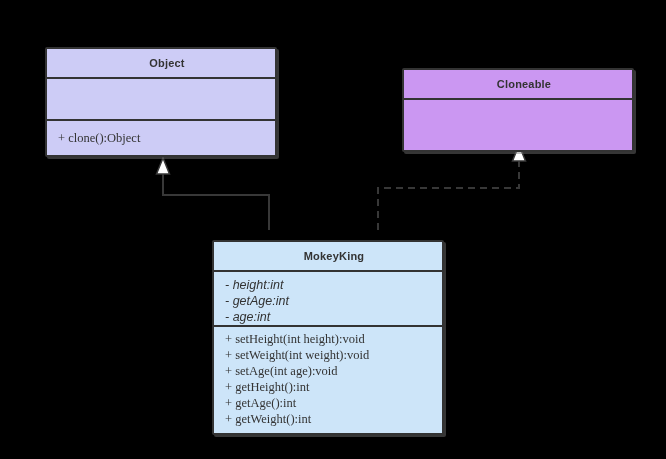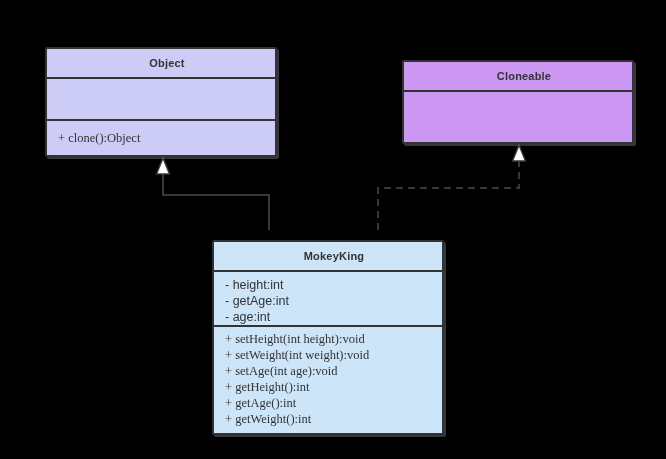--- a/index.html
+++ b/index.html
@@ -35,32 +35,32 @@
   }
   .uml-section{
     box-sizing:border-box;
     flex:0 0 auto;
     font-size:12.5px;
     line-height:16px;
     padding:4px 8px 0 11px;
     white-space:nowrap;
     overflow:hidden;
   }
-  .uml-section.divided{border-bottom:2px solid #333;}
+  .uml-section.divided{border-bottom:2px solid #333;font-style:italic;}
   .uml-section.fill{flex:1 1 auto;font-family:Liberation Serif, serif;}
   .member{white-space:nowrap;}
 
   
   .box-object{left:45px;top:47px;width:232px;height:110px;}
   .box-object .uml-title{height:30px;}
   .box-object .sec-attrs{height:42px;}
   .box-object .sec-methods{display:flex;align-items:center;padding-top:0;}
 
   
-  .box-cloneable{left:402px;top:60px;width:232px;height:84px;}
+  .box-cloneable{left:402px;top:68px;width:232px;height:84px;}
   .box-cloneable .uml-title{height:30px;}
 
   
   .box-mokeyking{left:212px;top:240px;width:232px;height:195px;}
   .box-mokeyking .uml-title{height:30px;}
   .box-mokeyking .sec-attrs{height:55px;padding-top:5px;}
   .box-mokeyking .sec-methods{}
 </style>
 </head>
 <body>

